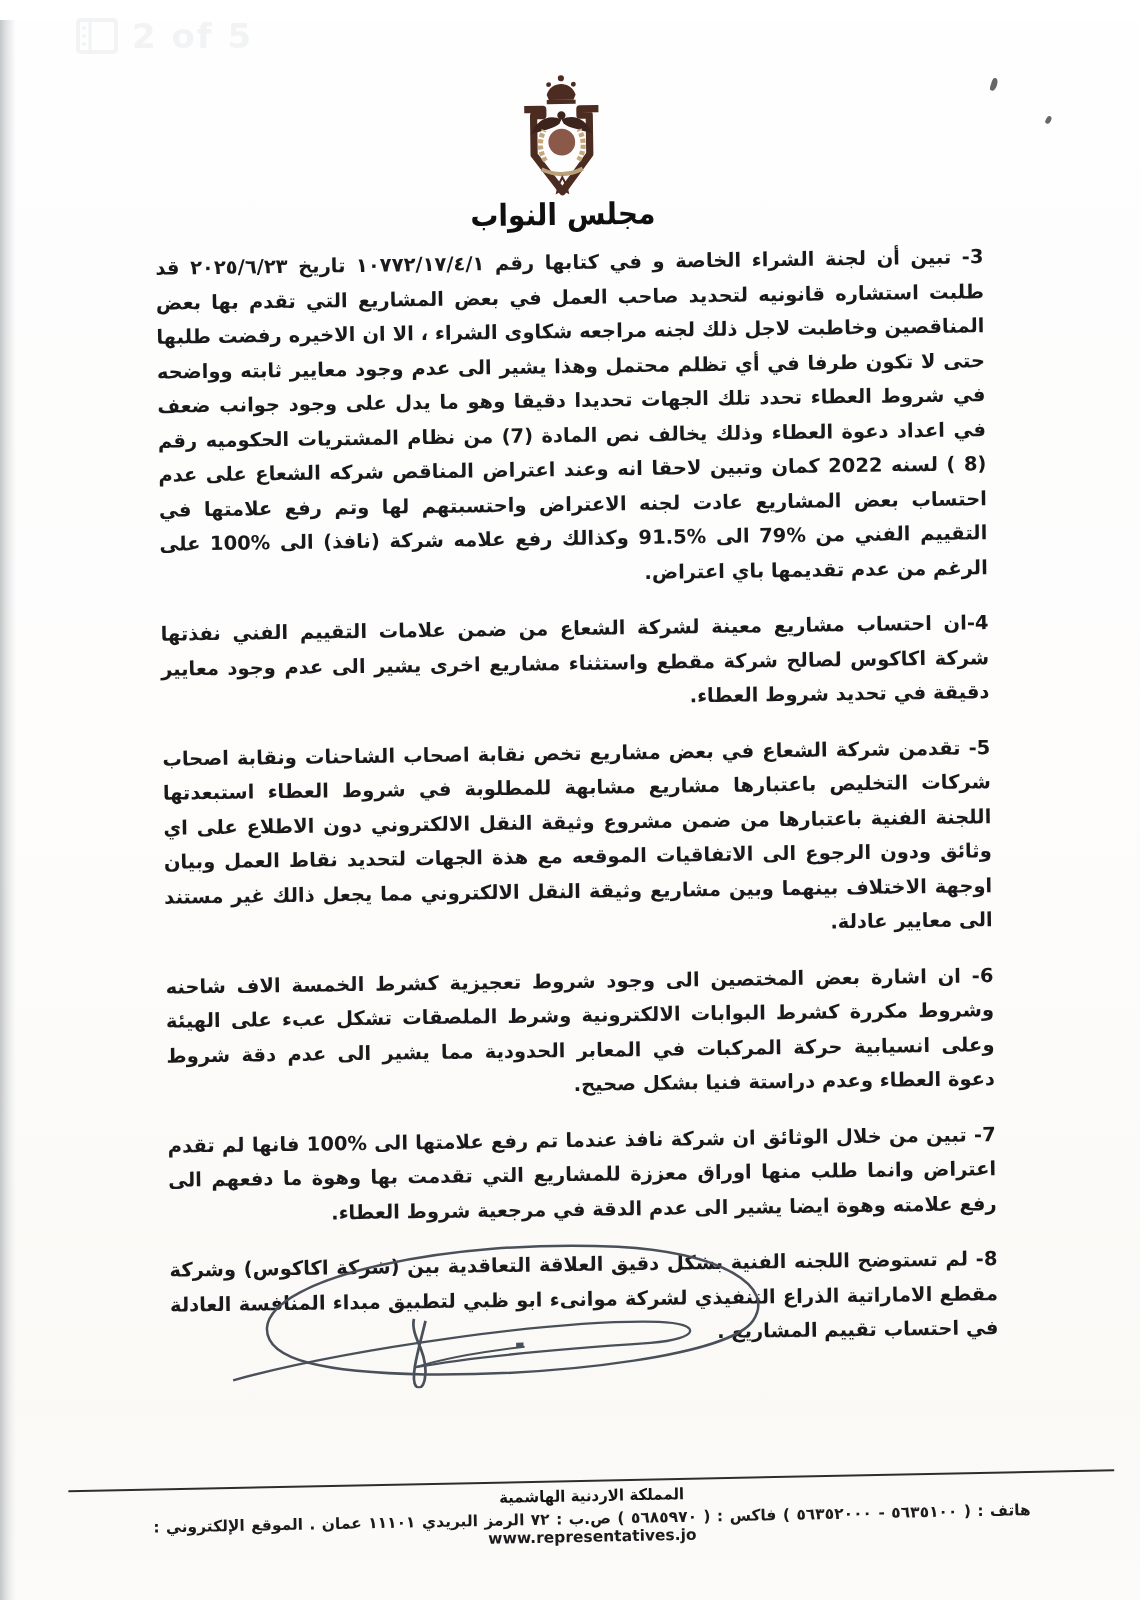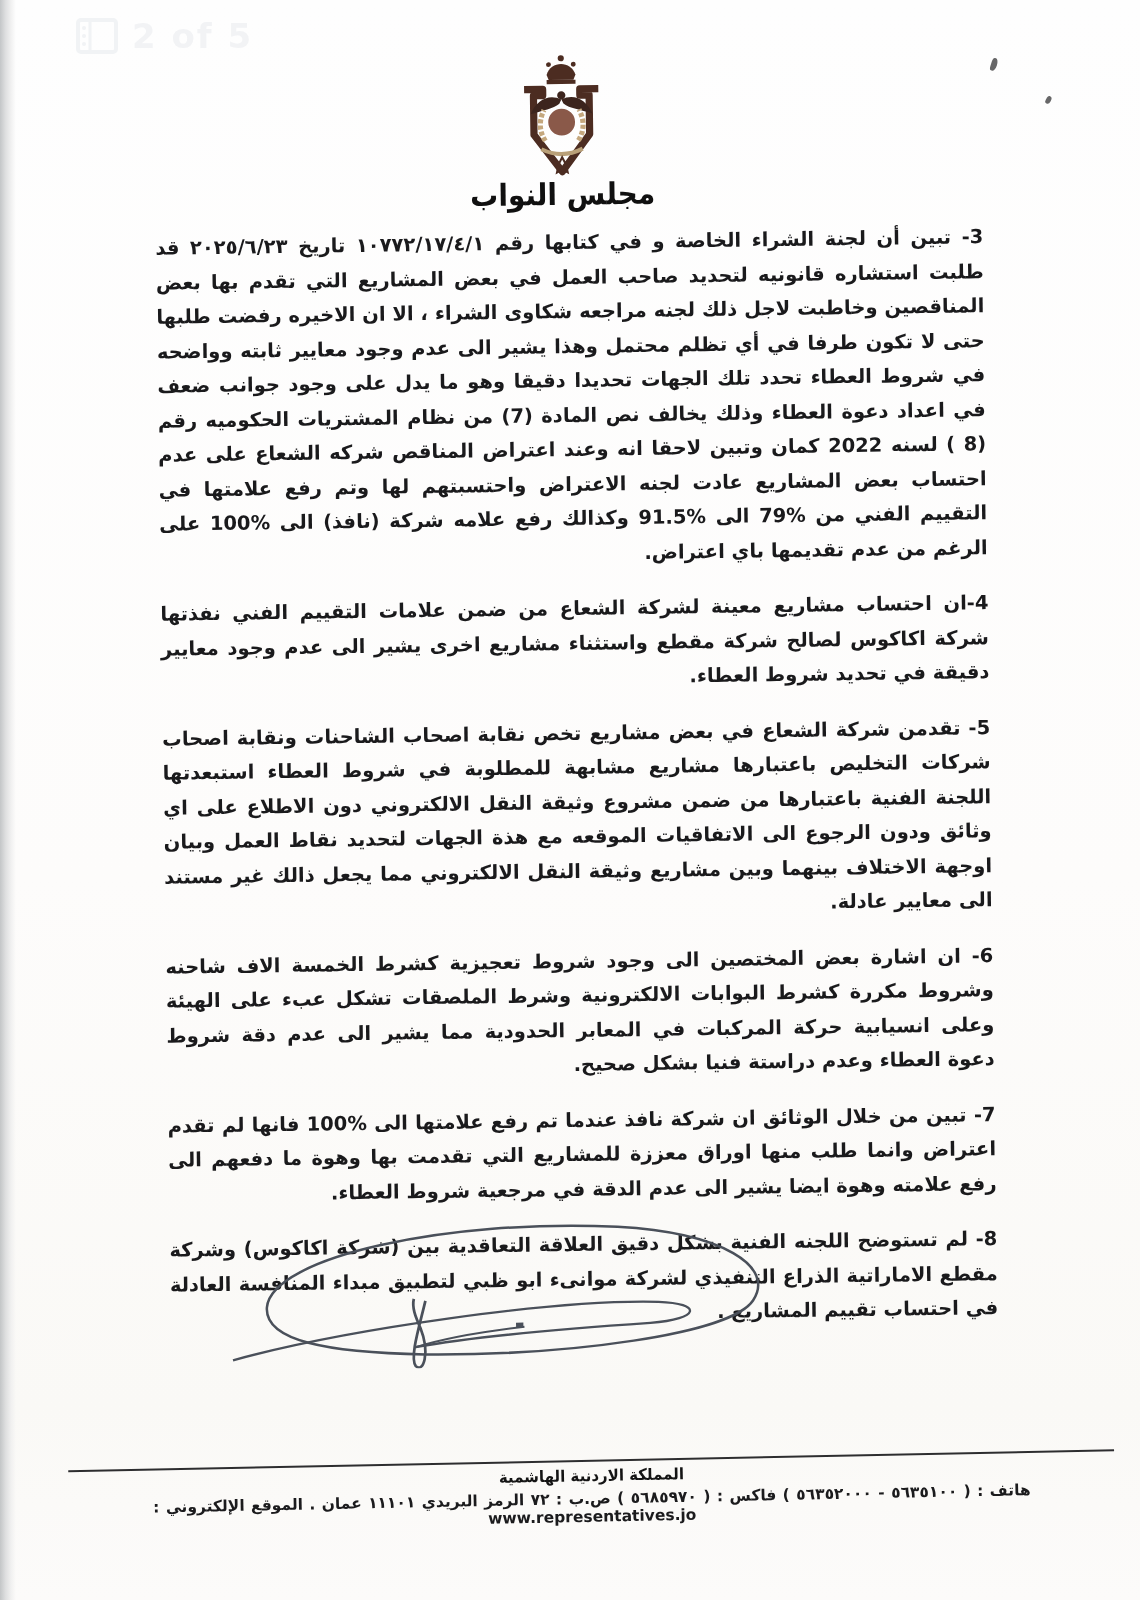--- a/index.html
+++ b/index.html
@@ -5,20 +5,21 @@
   html,body{margin:0;padding:0;}
   body{
     width:1140px;height:1600px;position:relative;overflow:hidden;
     background:#ffffff;
     font-family:"DejaVu Sans","Liberation Sans",sans-serif;
   }
   
   .paper{
     position:absolute;inset:0;
     background:linear-gradient(180deg,#fefefe 0%,#fdfcfb 55%,#faf9f6 88%,#fcfbfa 100%);
+    margin-top:20px;
   }
   .scan-edge{
     position:absolute;left:0;top:0;width:16px;height:1600px;
     background:linear-gradient(90deg,#b9bcbe 0%,#d9dadb 35%,#efefef 70%,rgba(255,255,255,0) 100%);
     opacity:.85;
   }
   .rotated{position:absolute;inset:0;transform:rotate(-0.8deg);transform-origin:50% 45%;}
 
   
   .viewer{

